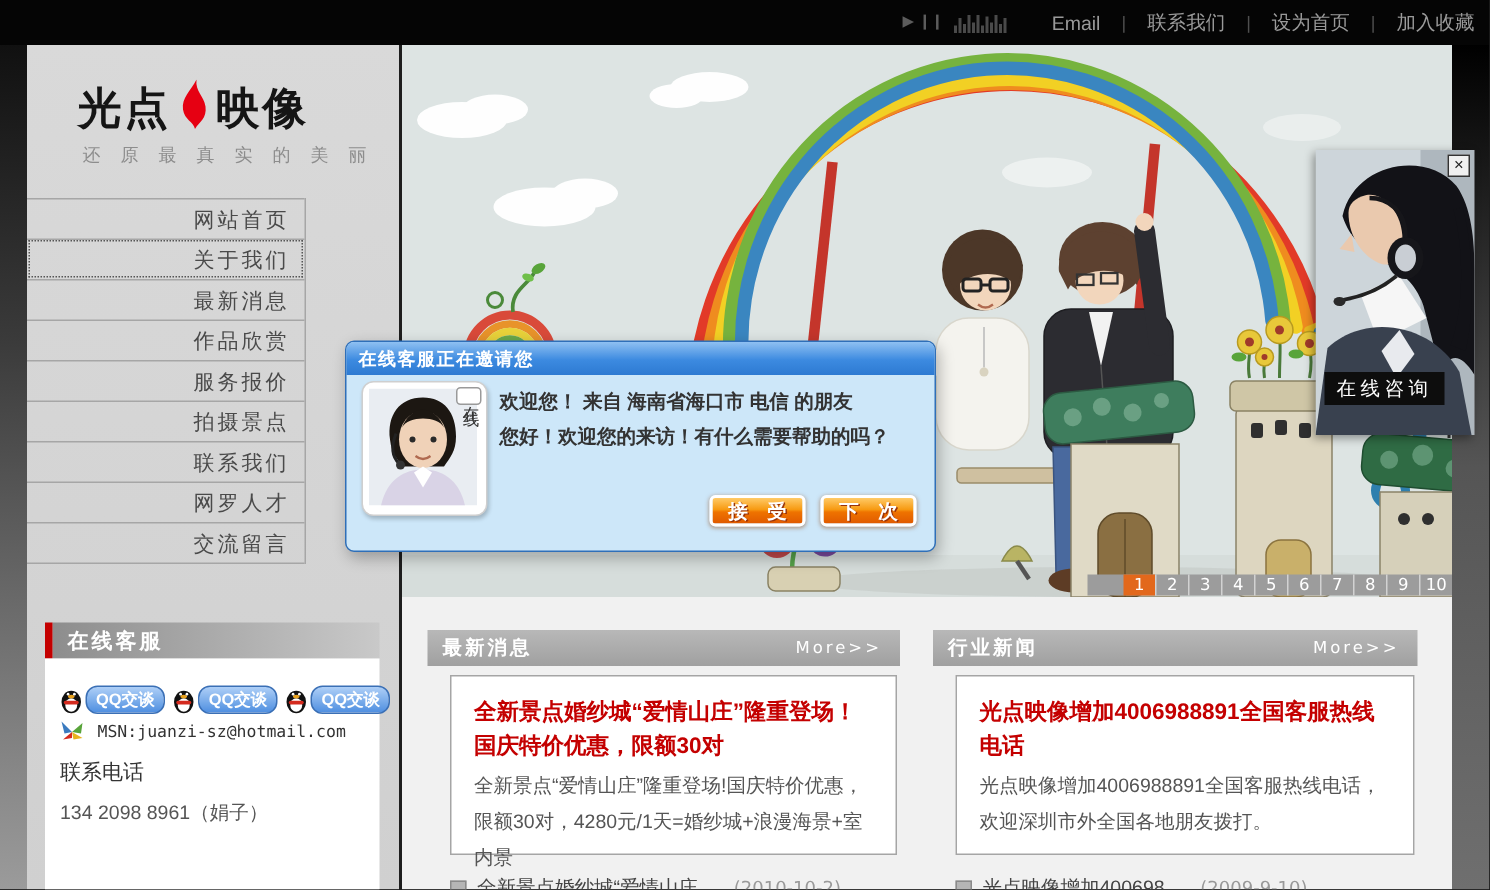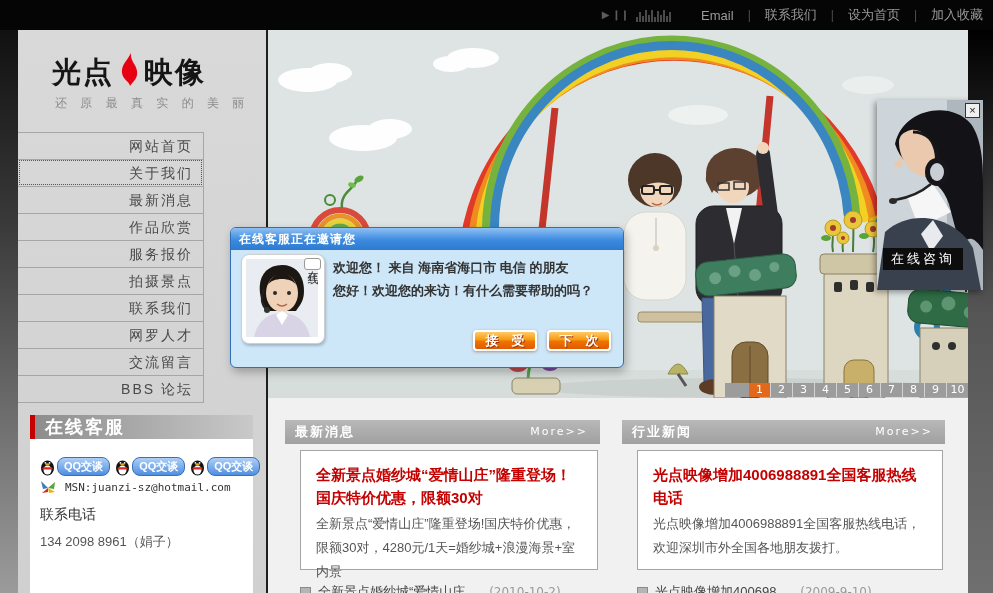--- a/index.html
+++ b/index.html
@@ -32,21 +32,21 @@
   .menu{position:absolute;left:0;top:105px;width:185px;list-style:none;margin:0;padding:0;
         border-right:1px solid #a6a6a6;}
   .menu li{height:26px;line-height:26px;border-top:1px solid #a6a6a6;text-align:right;
         padding-right:10px;font-size:14px;color:#4a4a4a;letter-spacing:2px;cursor:pointer;}
   .menu li:last-child{border-bottom:1px solid #a6a6a6;}
   .menu li.focused{outline:1px dotted #555;outline-offset:-2px;}
 
   
   .svc{position:absolute;left:12px;top:388px;width:223px;}
   .svc-head{height:24px;line-height:24px;background:linear-gradient(90deg,#8d8d8d,#c9c9c9);
-      border-left:5px solid #c40000;color:#fff;font-weight:bold;font-size:18px;
+      border-left:5px solid #c40000;color:#fff;font-weight:bold;font-size:14px;
       padding-left:10px;letter-spacing:2px;}
   .svc-body{background:#fff;padding:12px 10px 10px 10px;height:150px;}
   .qqrow{display:flex;align-items:center;gap:5px;margin-top:6px;}
   .qqbtn{display:flex;align-items:flex-end;gap:2px;cursor:pointer;}
   .qqpill{background:linear-gradient(#aecff7,#4f8fe0);border:1px solid #3a6fb5;border-radius:8px;
       color:#fff;font-size:11px;font-weight:bold;padding:1px 6px;white-space:nowrap;}
   .msnrow{display:flex;align-items:center;gap:8px;margin-top:4px;cursor:pointer;}
   .msntxt{font-family:"DejaVu Sans Mono",monospace;font-size:11px;color:#333;}
   .phlabel{margin-top:11px;font-size:14px;color:#333;}
   .phmain{margin-top:4px;font-size:20px;font-weight:bold;color:#8f8f8f;font-family:"DejaVu Sans",sans-serif;}
@@ -159,21 +159,20 @@
     <ul class="menu">
       <li>网站首页</li>
       <li class="focused">关于我们</li>
       <li>最新消息</li>
       <li>作品欣赏</li>
       <li>服务报价</li>
       <li>拍摄景点</li>
       <li>联系我们</li>
       <li>网罗人才</li>
       <li>交流留言</li>
-      <li>BBS 论坛</li>
     </ul>
 
     <div class="svc">
       <div class="svc-head">在线客服</div>
       <div class="svc-body">
         <div class="qqrow">
           <span class="qqbtn">
             <svg width="15" height="17" viewBox="0 0 15 17">
               <ellipse cx="7.5" cy="9" rx="6.5" ry="7.5" fill="#111"></ellipse>
               <ellipse cx="7.5" cy="11" rx="4" ry="4.5" fill="#fff"></ellipse>

